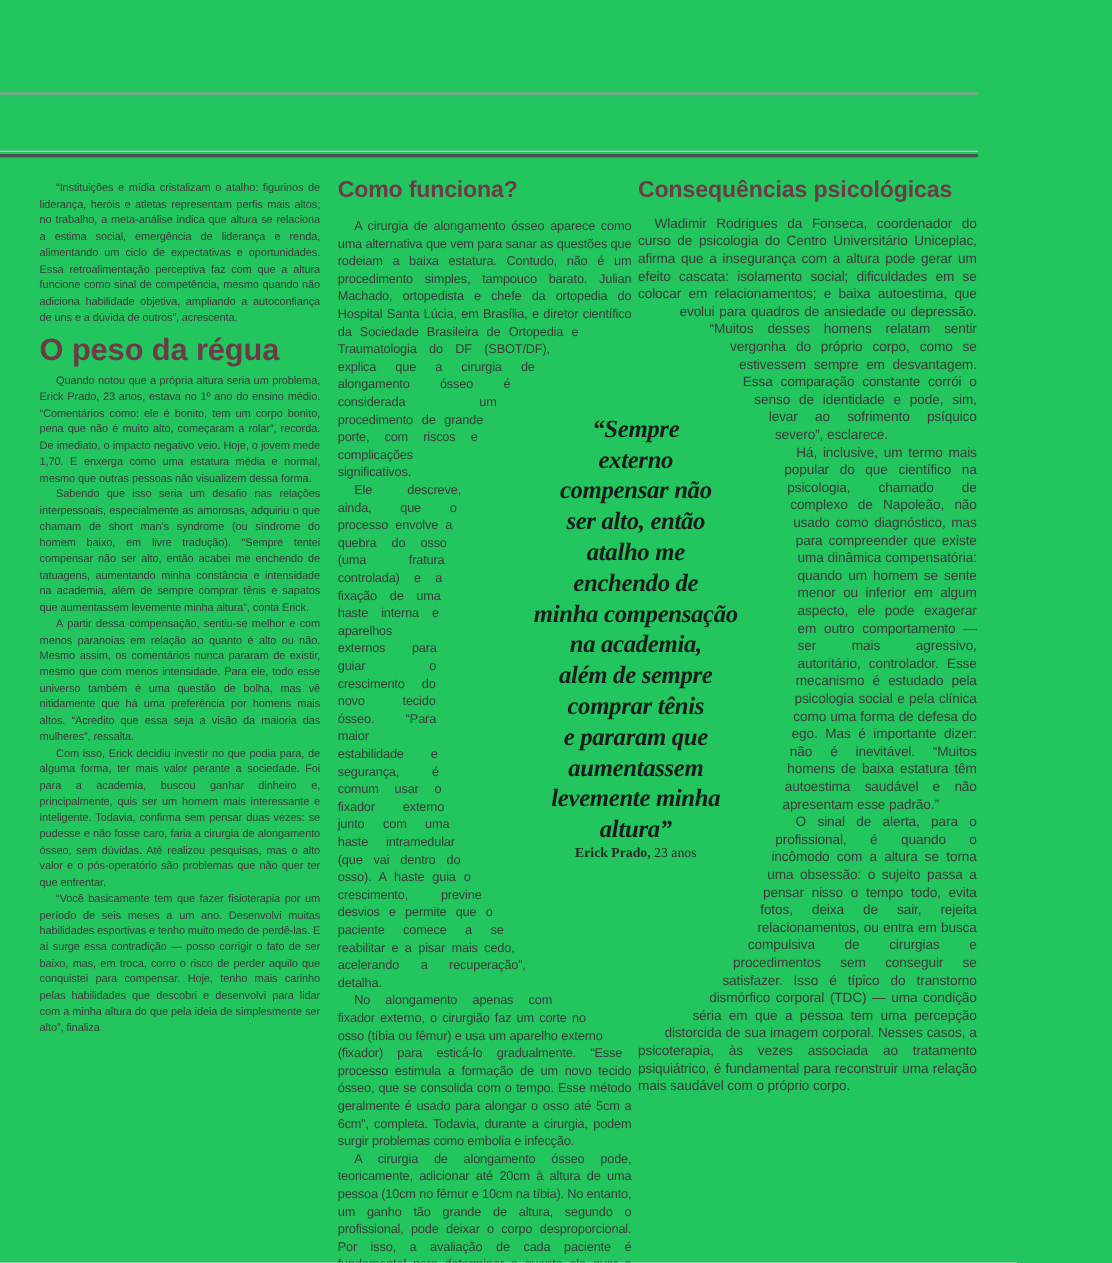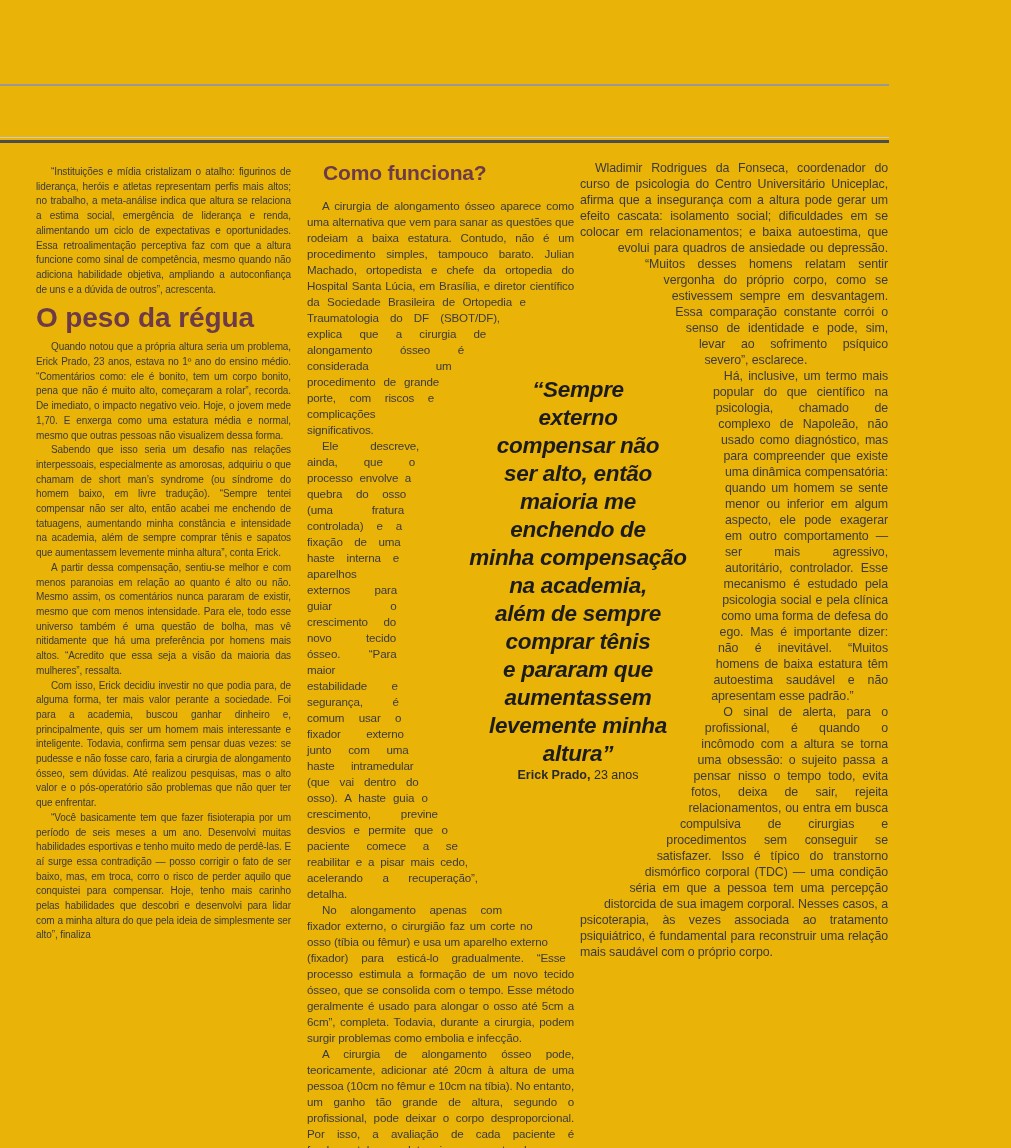--- a/index.html
+++ b/index.html
@@ -1,31 +1,31 @@
 <!DOCTYPE html>
 <html lang="pt"><head>
 <meta charset="utf-8">
 <style>
   html,body{margin:0;padding:0;background:#ffffff;}
   body{width:1011px;height:1148px;font-family:"Liberation Sans",sans-serif;}
-  .page{position:relative;width:1011px;height:1148px;background:#eab308;overflow:hidden;}
+  .page{position:relative;width:1011px;height:1148px;background:#22c55e;overflow:hidden;}
 
   .rule-a{position:absolute;left:0;top:84px;width:889px;height:2px;background:#989898;}
   .rule-b1{position:absolute;left:0;top:137px;width:889px;height:1px;background:#cccccc;}
   .rule-b2{position:absolute;left:0;top:140px;width:889px;height:3px;background:#4d4d4d;}
 
   .col{position:absolute;color:#3b3b3b;}
   .col p{margin:0;text-align:justify;text-indent:15px;}
   .col h2{margin:0;font-weight:bold;color:#6d3a48;}
 
   .col1{left:36px;top:165px;width:255px;font-size:10px;line-height:14.7px;letter-spacing:-0.1px;}
   .col1 h2{font-size:28px;line-height:24px;margin:9px 0 10px;}
 
   .col2{left:307px;top:160px;width:267px;font-size:11.6px;line-height:16px;letter-spacing:-0.15px;}
-  .col2 h2{font-size:21px;line-height:25px;margin:0 16px 13px;}
+  .col2 h2{font-size:21px;line-height:25px;margin:0 0 13px;}
 
   .col3{left:580px;top:160px;width:308px;font-size:12.4px;line-height:16px;letter-spacing:-0.1px;}
   .col3 h2{font-size:21px;line-height:25px;margin:0 0 10px;}
 
   .textflow{position:relative;}
 
   .spacer-r{float:right;width:180px;height:755px;shape-margin:3px;
     shape-outside:polygon(180px 113px,136px 113px,109px 129px,96px 145px,73px 161px,
       48px 193px,38px 225px,28px 257px,20px 289px,15px 305px,11px 337px,8px 369px,
       6px 401px,5px 433px,6px 465px,8px 497px,13px 529px,18px 545px,23px 561px,
@@ -35,21 +35,21 @@
   .spacer-l{float:left;width:145px;height:744px;shape-margin:3px;
     shape-outside:polygon(0px 88px,15px 88px,47px 104px,72px 120px,87px 136px,
       94px 168px,115px 190px,122px 210px,130px 240px,135px 270px,140px 300px,
       143px 330px,144px 360px,143px 390px,140px 420px,138px 450px,135px 480px,
       132px 500px,128px 530px,124px 550px,120px 568px,115px 590px,110px 610px,
       107px 632px,104px 648px,87px 664px,79px 680px,67px 696px,55px 712px,
       34px 728px,0px 744px);}
 
   .pullquote{position:absolute;left:447px;top:376px;width:262px;text-align:center;
     font-weight:bold;font-style:italic;font-size:22.5px;line-height:28px;
-    color:#1c1c1c;letter-spacing:-0.3px;}
+    color:#1c1c1c;letter-spacing:-0.3px;font-family:Liberation Serif, serif;}
   .pq-line{display:block;}
   .pq-attr{font-style:normal;font-weight:normal;font-size:12.5px;
     line-height:15px;letter-spacing:0;color:#2a2a2a;}
   .pq-attr .name{font-weight:bold;}
 </style>
 </head>
 <body>
 
 <div class="page">
 
@@ -72,34 +72,35 @@
     <div class="textflow">
       <div class="spacer-r"></div>
       <p>A cirurgia de alongamento ósseo aparece como uma alternativa que vem para sanar as questões que rodeiam a baixa estatura. Contudo, não é um procedimento simples, tampouco barato. Julian Machado, ortopedista e chefe da ortopedia do Hospital Santa Lúcia, em Brasília, e diretor científico da Sociedade Brasileira de Ortopedia e Traumatologia do DF (SBOT/DF), explica que a cirurgia de alongamento ósseo é considerada um procedimento de grande porte, com riscos e complicações significativos.</p>
       <p>Ele descreve, ainda, que o processo envolve a quebra do osso (uma fratura controlada) e a fixação de uma haste interna e aparelhos externos para guiar o crescimento do novo tecido ósseo. “Para maior estabilidade e segurança, é comum usar o fixador externo junto com uma haste intramedular (que vai dentro do osso). A haste guia o crescimento, previne desvios e permite que o paciente comece a se reabilitar e a pisar mais cedo, acelerando a recuperação”, detalha.</p>
       <p>No alongamento apenas com fixador externo, o cirurgião faz um corte no osso (tíbia ou fêmur) e usa um aparelho externo (fixador) para esticá-lo gradualmente. “Esse processo estimula a formação de um novo tecido ósseo, que se consolida com o tempo. Esse método geralmente é usado para alongar o osso até 5cm a 6cm”, completa. Todavia, durante a cirurgia, podem surgir problemas como embolia e infecção.</p>
       <p>A cirurgia de alongamento ósseo pode, teoricamente, adicionar até 20cm à altura de uma pessoa (10cm no fêmur e 10cm na tíbia). No entanto, um ganho tão grande de altura, segundo o profissional, pode deixar o corpo desproporcional. Por isso, a avaliação de cada paciente é fundamental para determinar o quanto ele quer e pode crescer sem comprometer a proporção corporal.</p>
     </div>
   </section>
 
   <section class="col col3">
+    <h2>Consequências psicológicas</h2>
     <div class="textflow">
       <div class="spacer-l"></div>
       <p>Wladimir Rodrigues da Fonseca, coordenador do curso de psicologia do Centro Universitário Uniceplac, afirma que a insegurança com a altura pode gerar um efeito cascata: isolamento social; dificuldades em se colocar em relacionamentos; e baixa autoestima, que evolui para quadros de ansiedade ou depressão. “Muitos desses homens relatam sentir vergonha do próprio corpo, como se estivessem sempre em desvantagem. Essa comparação constante corrói o senso de identidade e pode, sim, levar ao sofrimento psíquico severo”, esclarece.</p>
       <p>Há, inclusive, um termo mais popular do que científico na psicologia, chamado de complexo de Napoleão, não usado como diagnóstico, mas para compreender que existe uma dinâmica compensatória: quando um homem se sente menor ou inferior em algum aspecto, ele pode exagerar em outro comportamento — ser mais agressivo, autoritário, controlador. Esse mecanismo é estudado pela psicologia social e pela clínica como uma forma de defesa do ego. Mas é importante dizer: não é inevitável. “Muitos homens de baixa estatura têm autoestima saudável e não apresentam esse padrão.”</p>
       <p>O sinal de alerta, para o profissional, é quando o incômodo com a altura se torna uma obsessão: o sujeito passa a pensar nisso o tempo todo, evita fotos, deixa de sair, rejeita relacionamentos, ou entra em busca compulsiva de cirurgias e procedimentos sem conseguir se satisfazer. Isso é típico do transtorno dismórfico corporal (TDC) — uma condição séria em que a pessoa tem uma percepção distorcida de sua imagem corporal. Nesses casos, a psicoterapia, às vezes associada ao tratamento psiquiátrico, é fundamental para reconstruir uma relação mais saudável com o próprio corpo.</p>
     </div>
   </section>
 
   <aside class="pullquote">
     <span class="pq-line">“Sempre</span>
     <span class="pq-line">externo</span>
     <span class="pq-line">compensar não</span>
     <span class="pq-line">ser alto, então</span>
-    <span class="pq-line">maioria me</span>
+    <span class="pq-line">atalho me</span>
     <span class="pq-line">enchendo de</span>
     <span class="pq-line">minha compensação</span>
     <span class="pq-line">na academia,</span>
     <span class="pq-line">além de sempre</span>
     <span class="pq-line">comprar tênis</span>
     <span class="pq-line">e pararam que</span>
     <span class="pq-line">aumentassem</span>
     <span class="pq-line">levemente minha</span>
     <span class="pq-line">altura”</span>
     <div class="pq-attr">

